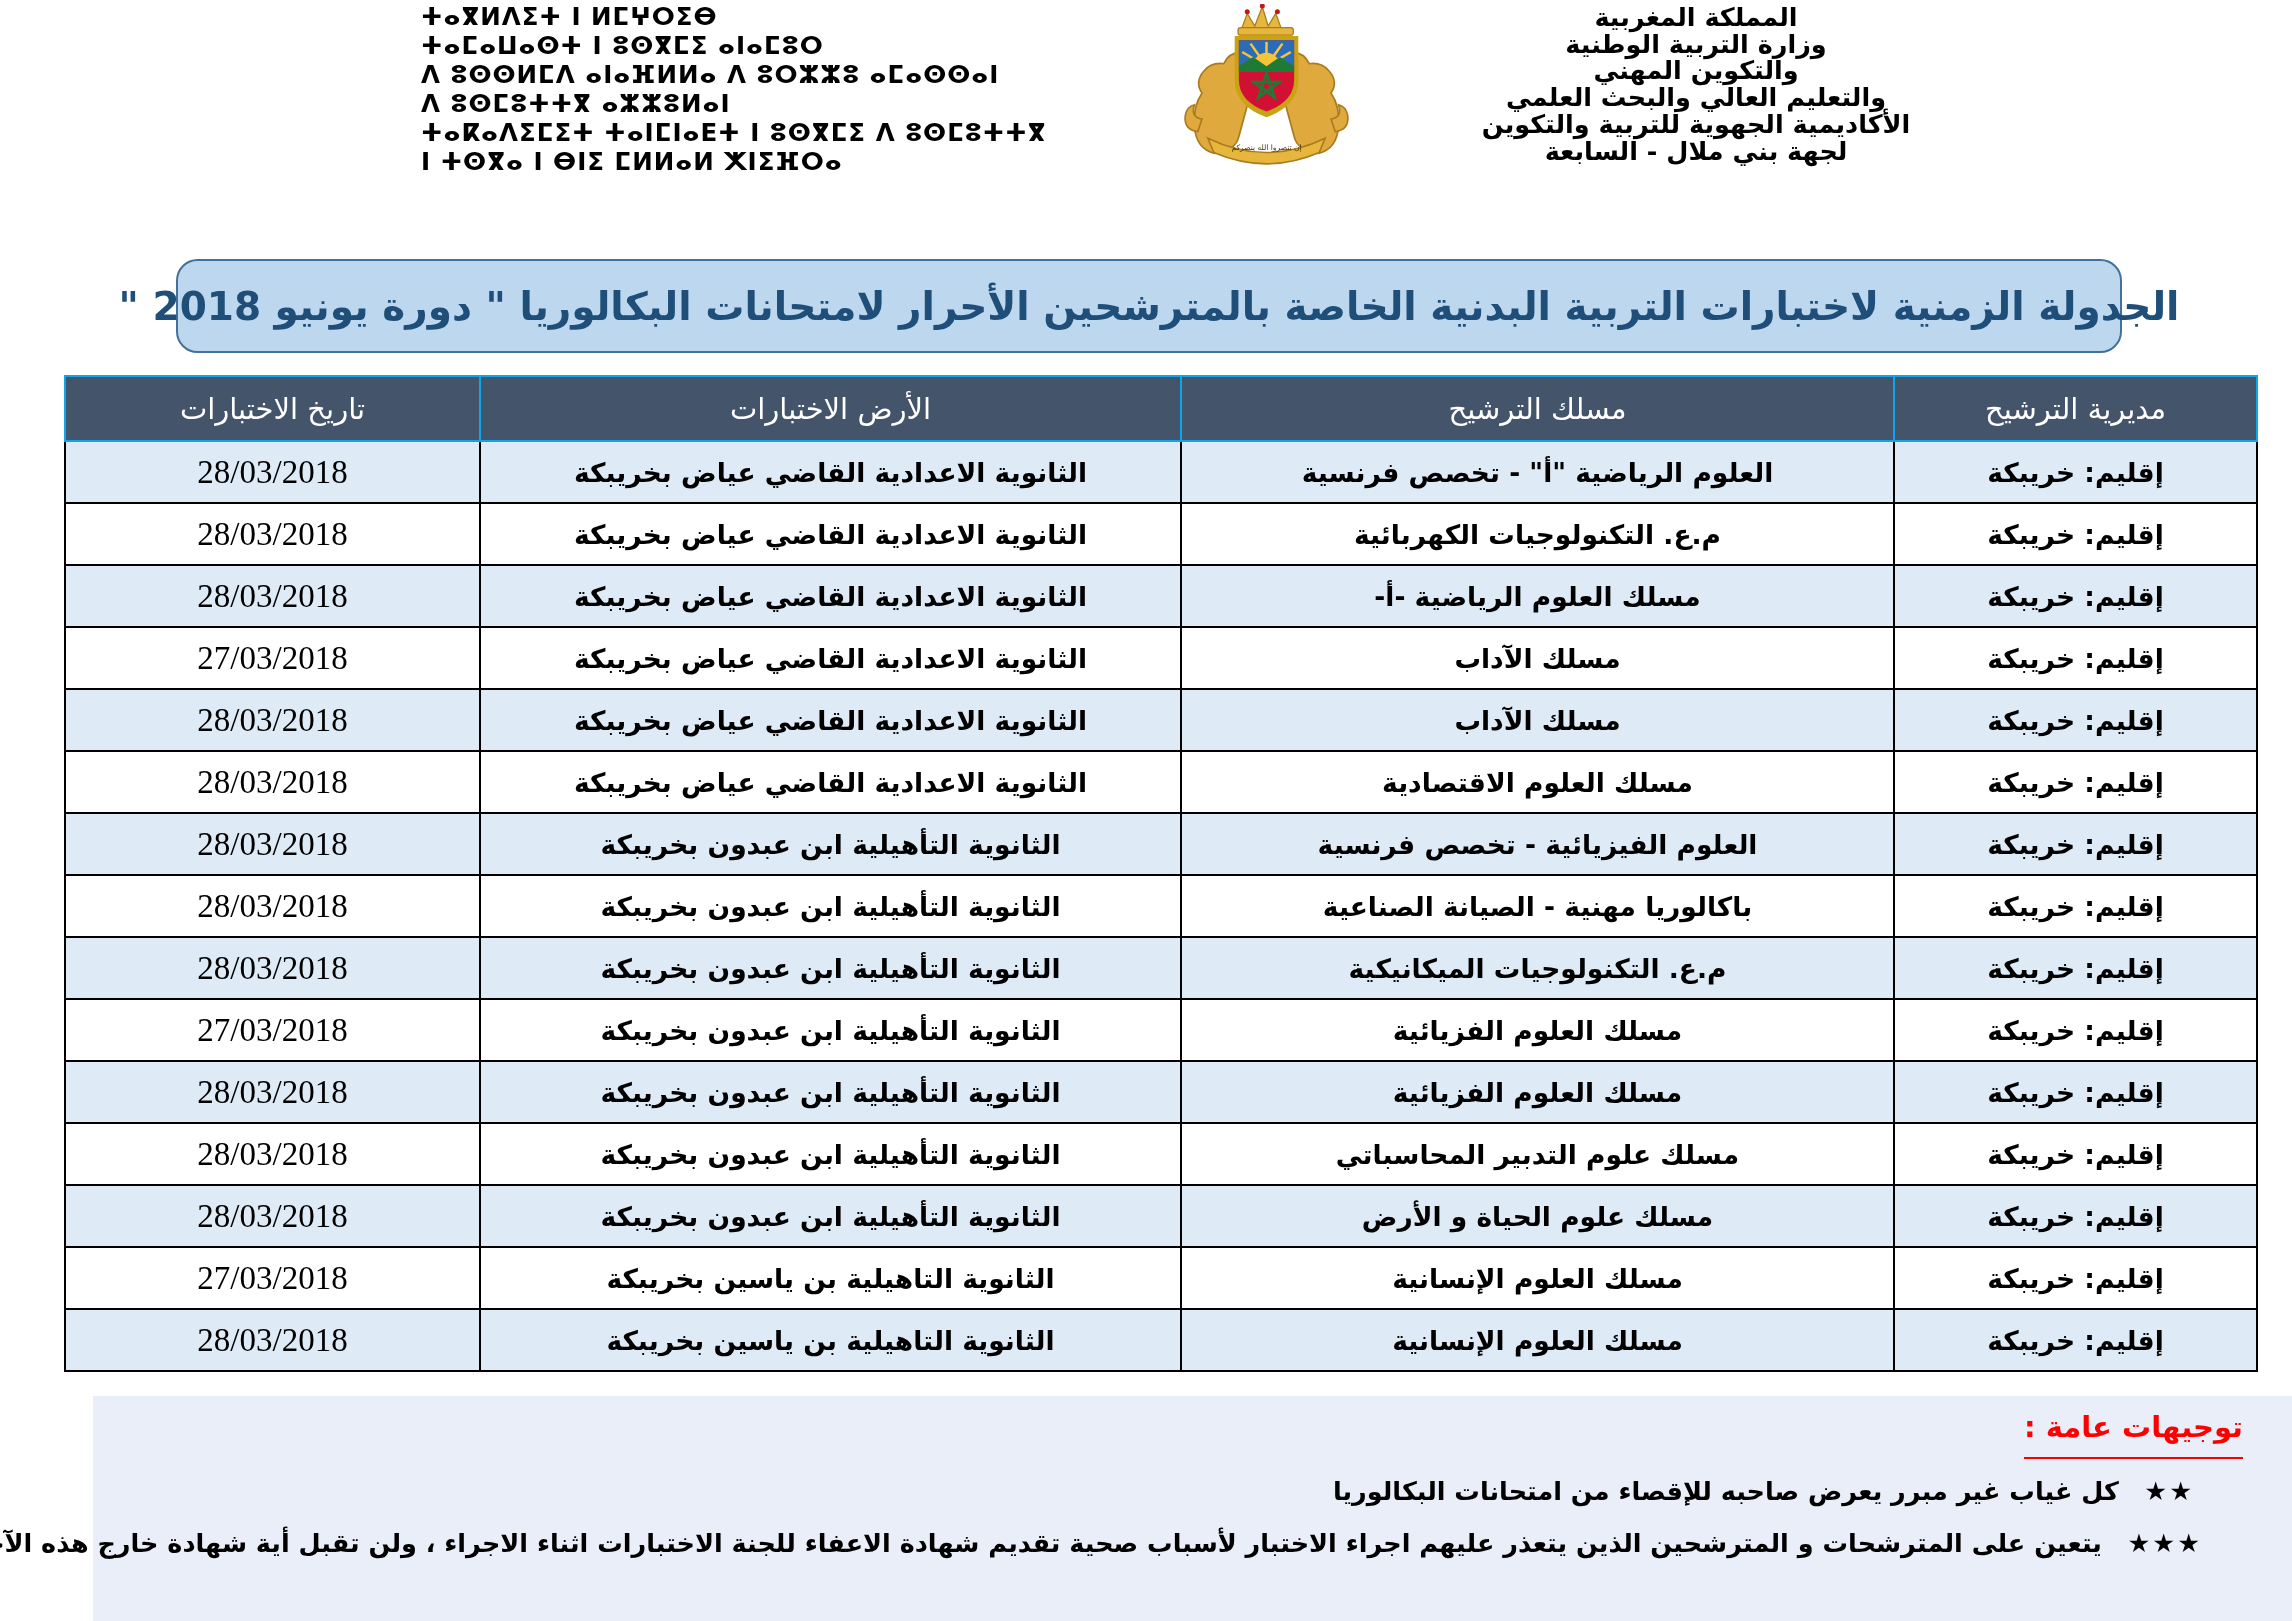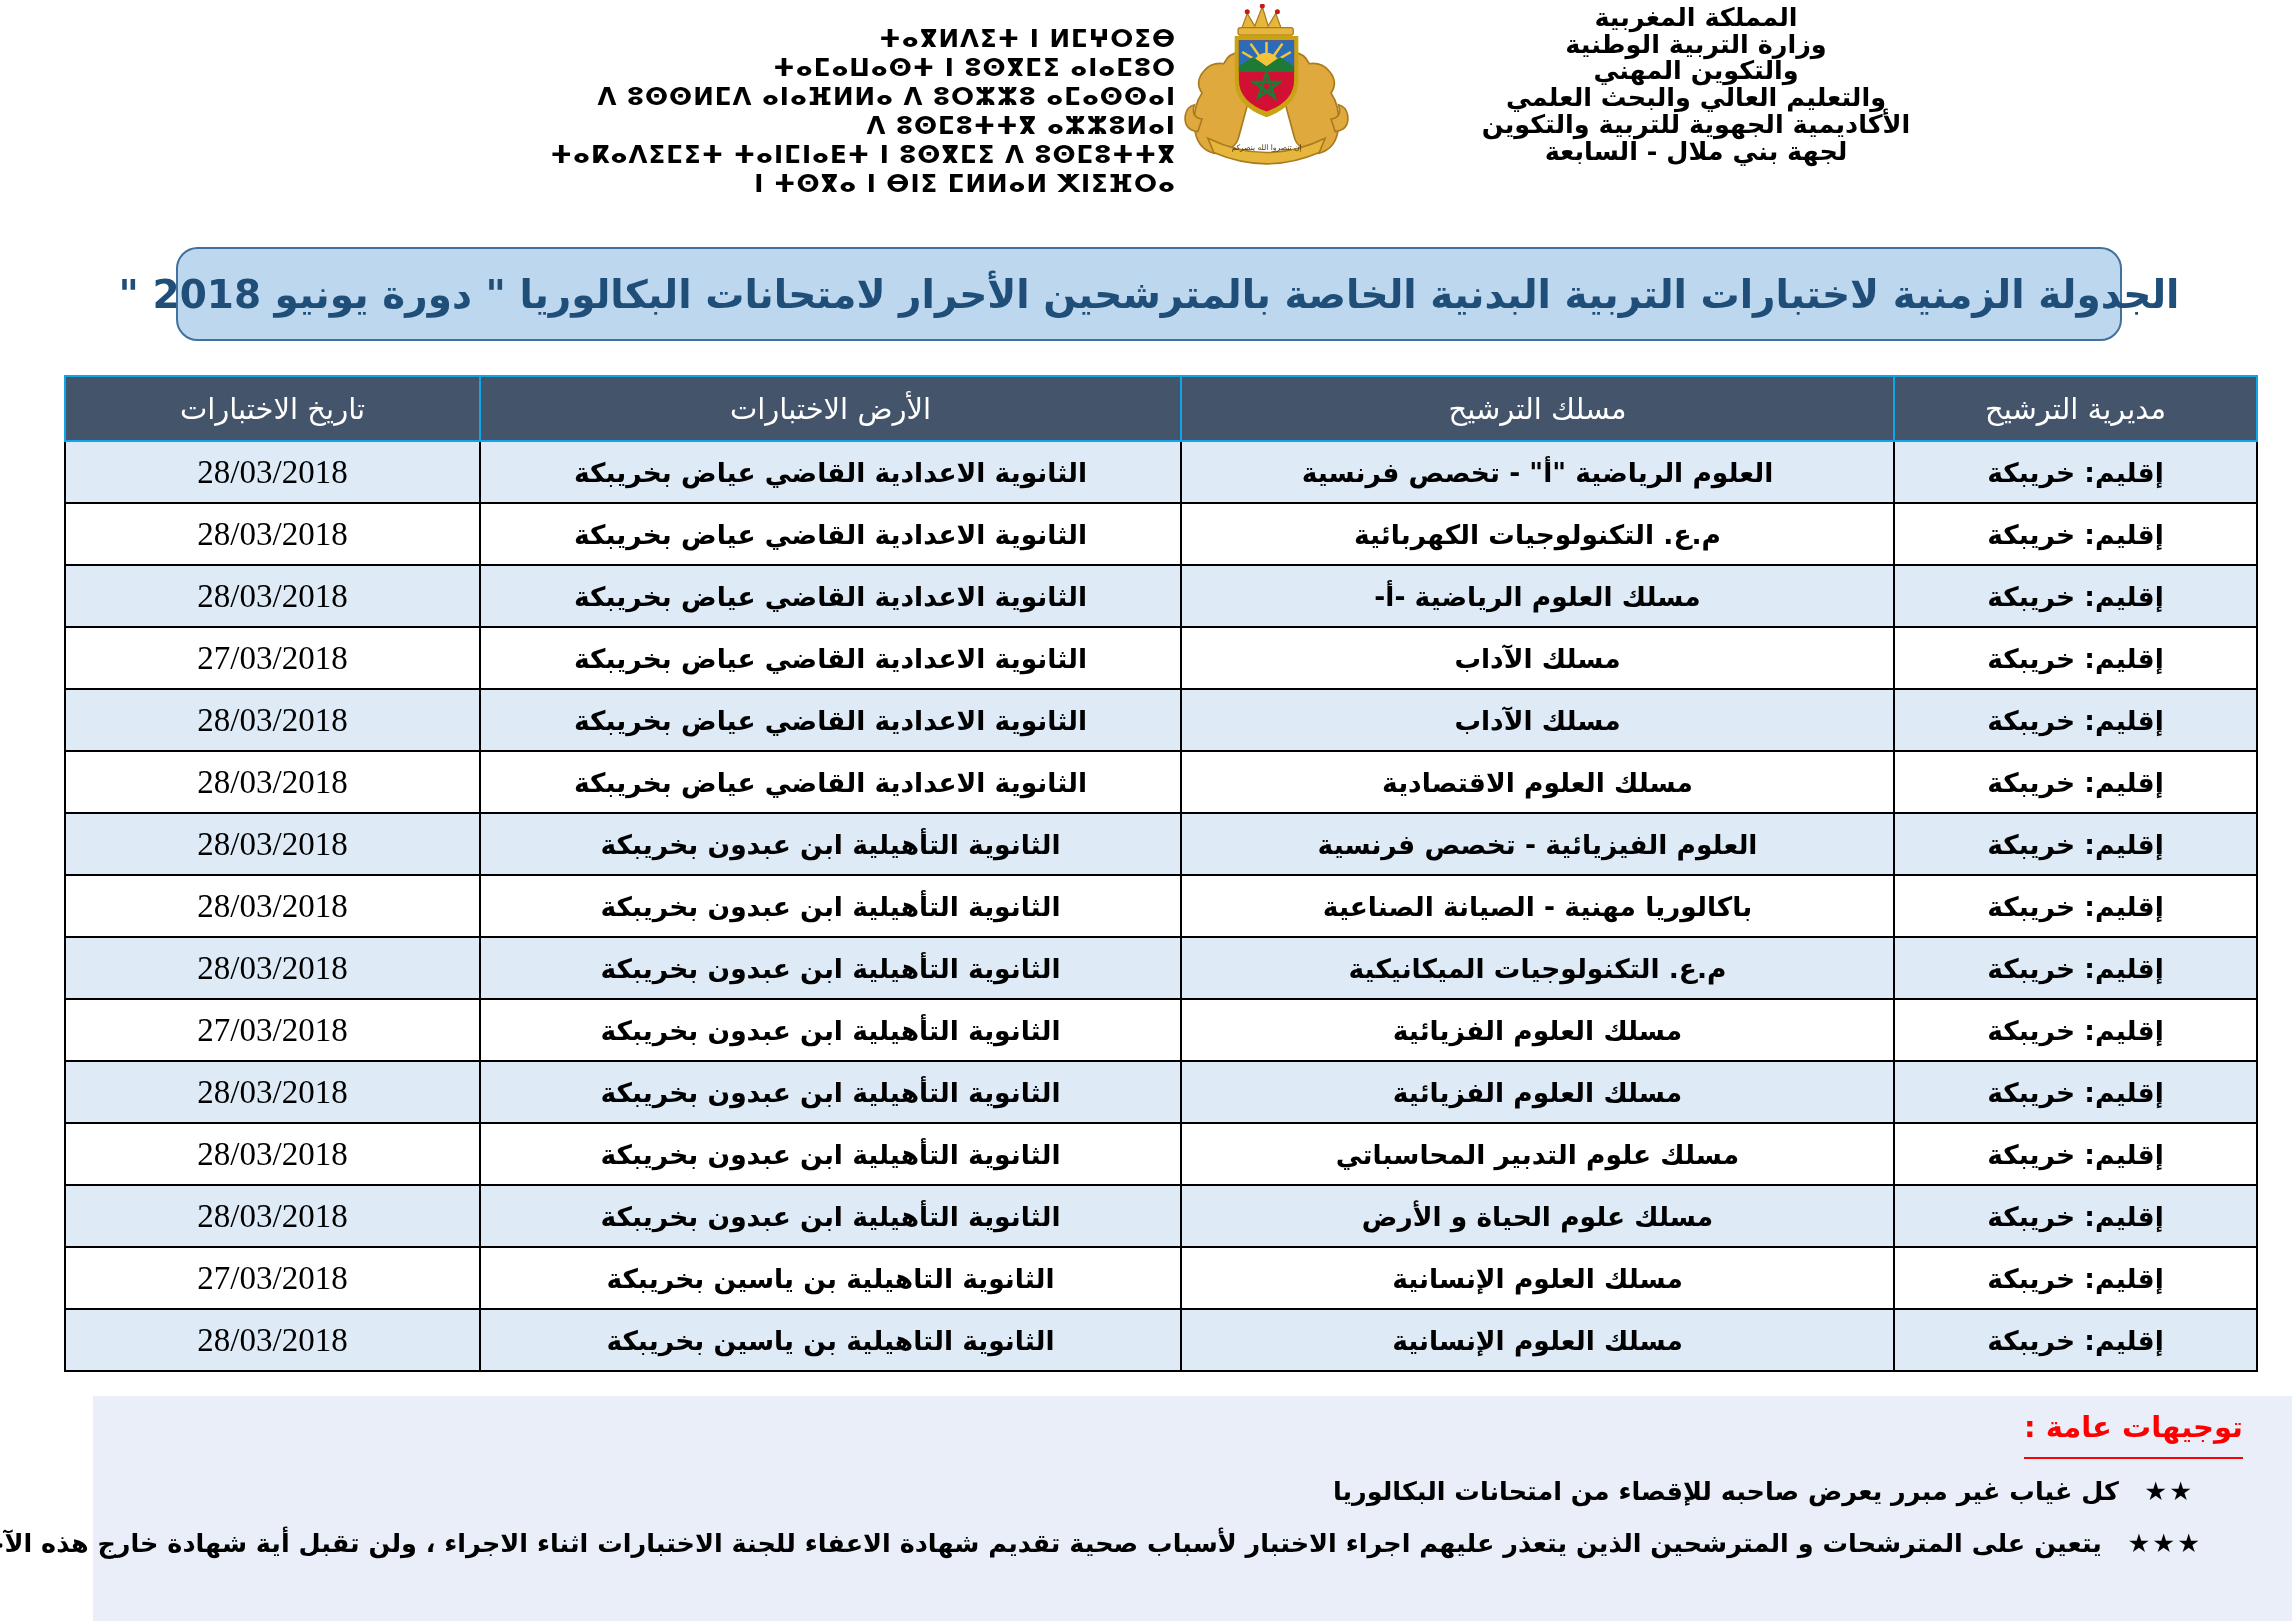--- a/index.html
+++ b/index.html
@@ -3,33 +3,33 @@
 <meta charset="utf-8">
 <style>
   html,body{margin:0;padding:0;}
   body{
     width:2293px;height:1621px;position:relative;overflow:hidden;
     background:#ffffff;
     font-family:"DejaVu Sans",sans-serif;
   }
   
   .tifinagh-block{
-    position:absolute;left:421px;top:25px;width:755px;
-    text-align:right;font-weight:bold;font-size:24.5px;line-height:1.18;
+    position:absolute;left:421px;top:3px;width:755px;
+    text-align:left;font-weight:bold;font-size:24.5px;line-height:1.18;
     letter-spacing:1px;color:#000;
   }
   .emblem{position:absolute;left:1166px;top:3.9px;}
   .arabic-block{
     position:absolute;left:1402px;top:3.9px;width:588px;
     text-align:center;font-weight:bold;font-size:25.5px;line-height:1.05;
     color:#000;direction:rtl;
   }
   
   .banner{
-    position:absolute;left:176px;top:247px;width:1946px;height:94px;
+    position:absolute;left:176px;top:259px;width:1946px;height:94px;
     background:var(--banner-bg,#BDD7EE);
     border:2.9px solid var(--banner-border,#41719C);
     border-radius:21.6px;box-sizing:border-box;
     display:flex;align-items:center;justify-content:center;
   }
   .banner .title{
     direction:rtl;font-size:39px;font-weight:bold;
     color:var(--banner-text,#1F4E79);white-space:nowrap;
   }
   

